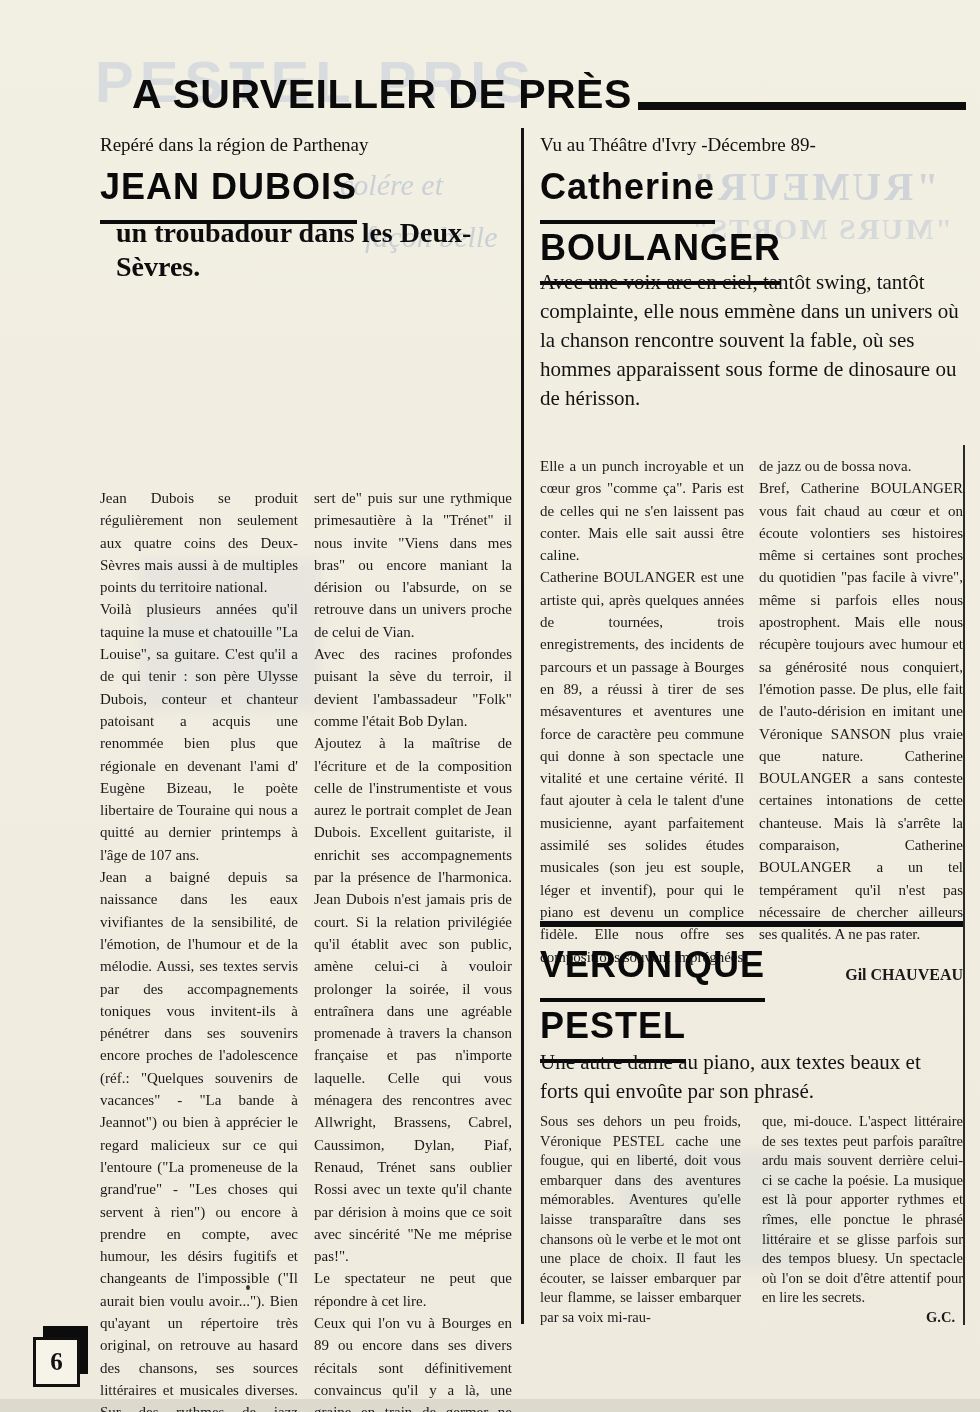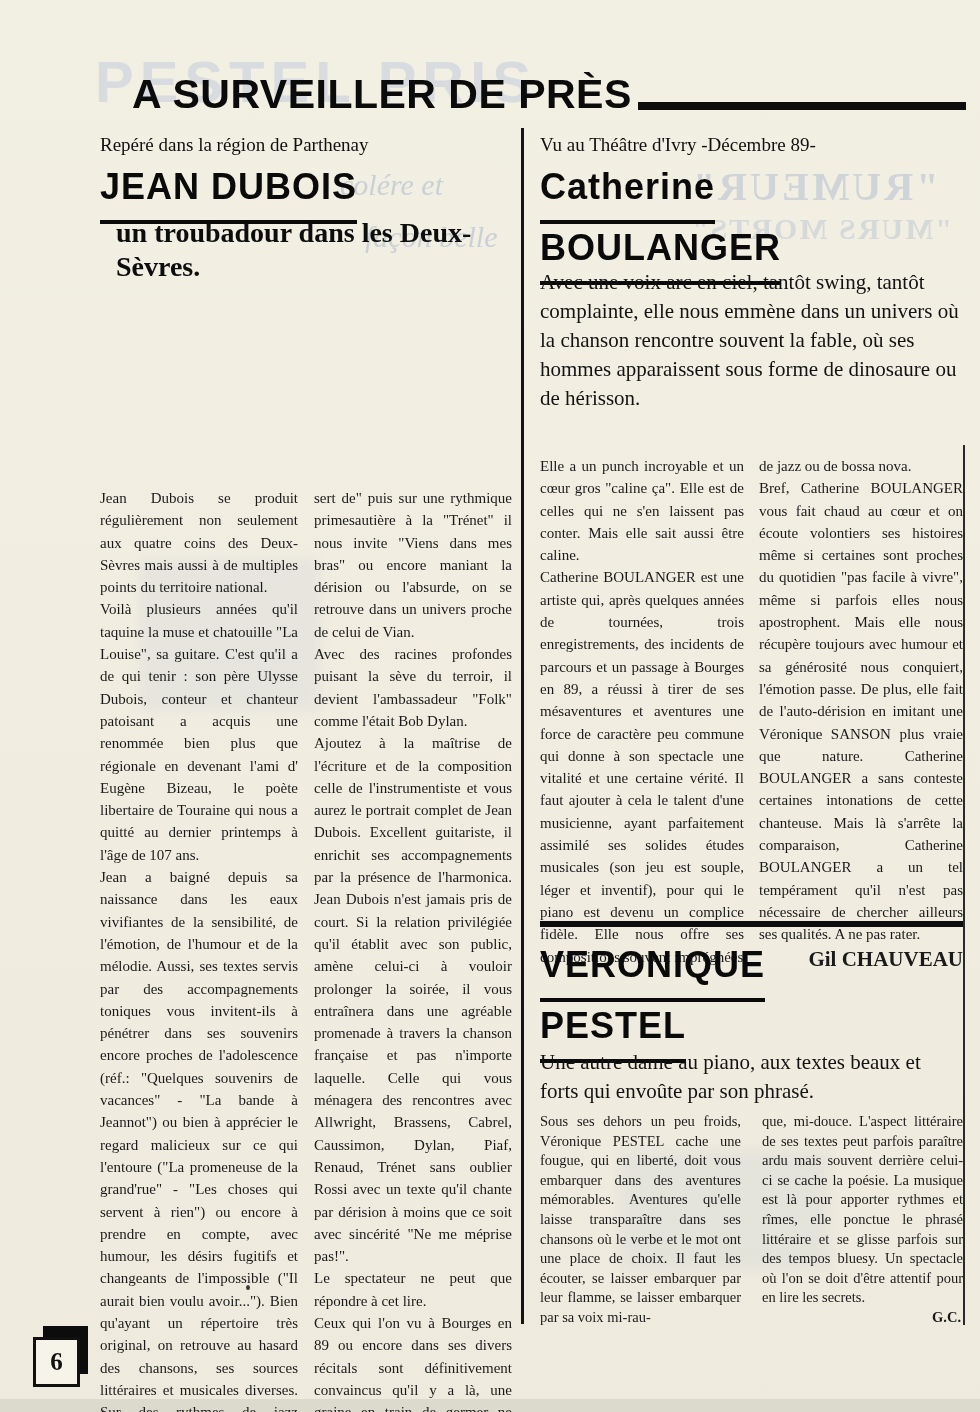--- a/index.html
+++ b/index.html
@@ -26,22 +26,22 @@
   .intro p{margin:0;}
   .body-cols{position:absolute;display:flex;}
   .col{text-align:justify;font-size:15px;line-height:22.3px;color:#1a1a1a;}
   .col p{margin:0;}
   .jean-cols{left:100px;top:487px;width:412px;gap:16px;}
   .jean-cols .col{width:198px;}
   .cath-cols{left:540px;top:455px;width:423px;gap:15px;}
   .cath-cols .col{width:204px;}
   .pestel-cols{left:540px;top:1112px;width:423px;gap:21px;}
   .pestel-cols .col{width:204px;font-size:14.5px;line-height:19.6px;position:relative;}
-  .author{font-weight:bold;text-align:right;font-size:21px;margin-top:2px;}
-  .gc-sign{position:absolute;right:2px;bottom:0;font-weight:bold;margin-top:36px;}
+  .author{font-weight:bold;text-align:right;font-size:16px;margin-top:18px;}
+  .gc-sign{position:absolute;right:8px;bottom:0;font-weight:bold;margin-top:36px;}
 
   
   .page-num-wrap{position:absolute;left:33px;top:1326px;width:64px;height:64px;}
   .page-num-shadow{position:absolute;left:10px;top:0;width:45px;height:48px;background:#0c0c0c;}
   .page-num-box{position:absolute;left:0;top:11px;width:41px;height:44px;background:#f6f3e9;border:3px solid #101010;display:flex;align-items:center;justify-content:center;font-weight:bold;font-size:25px;color:#111;}
 
   
   .ghost{position:absolute;pointer-events:none;white-space:nowrap;}
   .ghost-masthead{left:95px;top:48px;font-family:"Liberation Sans",sans-serif;font-weight:bold;font-size:58px;letter-spacing:6px;color:#b9c6dc;opacity:.45;}
   .ghost-script{font-style:italic;font-size:30px;color:#93a7c7;opacity:.42;}
@@ -110,21 +110,21 @@
     <span>Catherine</span><br>
     <span>BOULANGER</span>
   </div>
 
   <div class="intro" style="left:540px;top:268px;width:423px;">
     <p>Avec une  voix arc en ciel, tantôt swing, tantôt complainte, elle nous emmène dans un univers où la chanson  rencontre souvent la fable, où  ses hommes apparaissent sous forme de dinosaure ou de hérisson.</p>
   </div>
 
   <div class="body-cols cath-cols">
     <div class="col">
-      <p>Elle a un punch incroyable et un cœur gros "caline ça". Elle est de celles qui ne s'en laissent pas conter. Mais elle sait aussi être caline.</p>
+      <p>Elle a un punch incroyable et un cœur gros "comme ça". Paris est de celles qui ne s'en laissent pas conter. Mais elle sait aussi être caline.</p>
       <p>Catherine BOULANGER est une artiste qui, après quelques années de tournées, trois enregistrements, des incidents de parcours et un passage à Bourges en 89, a réussi à tirer de ses mésaventures et aventures une force de caractère peu commune qui donne à son spectacle une vitalité et une certaine vérité. Il faut ajouter à cela le talent d'une musicienne, ayant parfaitement assimilé ses solides études musicales (son jeu est souple, léger et inventif), pour qui le piano est devenu un complice fidèle. Elle nous offre ses compositions souvent imprégnées</p>
     </div>
     <div class="col">
       <p>de jazz ou de bossa nova.</p>
       <p>Bref, Catherine BOULANGER vous fait chaud au cœur et on écoute volontiers ses histoires même si certaines sont proches du quotidien "pas facile à vivre", même si parfois elles nous apostrophent. Mais elle nous récupère toujours avec humour et sa générosité nous conquiert, l'émotion passe. De plus, elle fait de l'auto-dérision en imitant une Véronique SANSON plus vraie que nature.  Catherine BOULANGER a sans conteste certaines intonations de cette chanteuse. Mais là s'arrête la comparaison, Catherine BOULANGER a un tel tempérament qu'il n'est pas nécessaire de chercher ailleurs ses qualités. A ne pas rater.</p>
       <div class="author">Gil CHAUVEAU</div>
     </div>
   </div>
 
   <div class="headline" style="left:540px;top:941px;">

